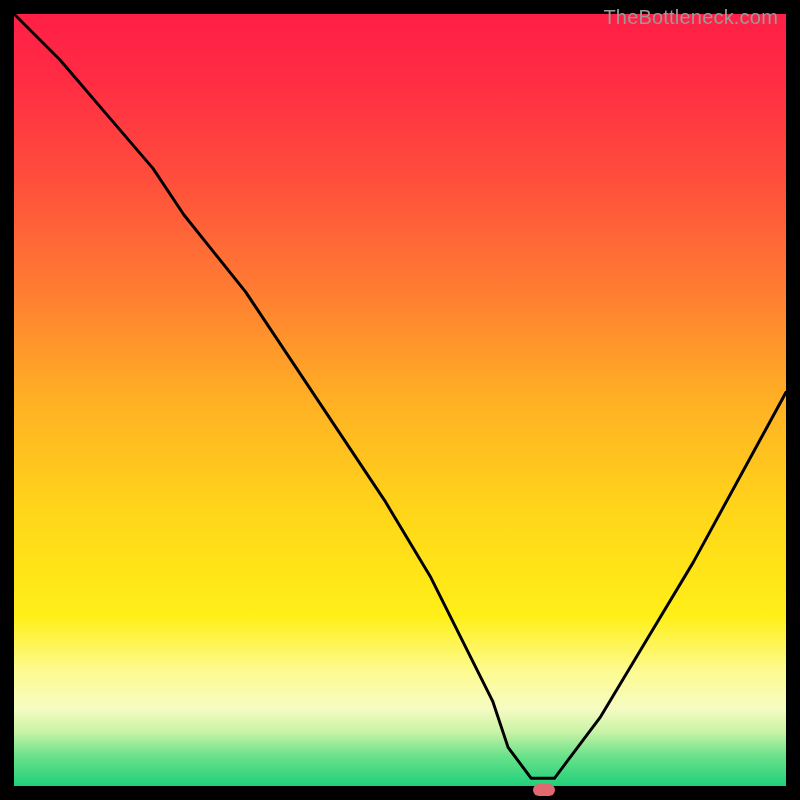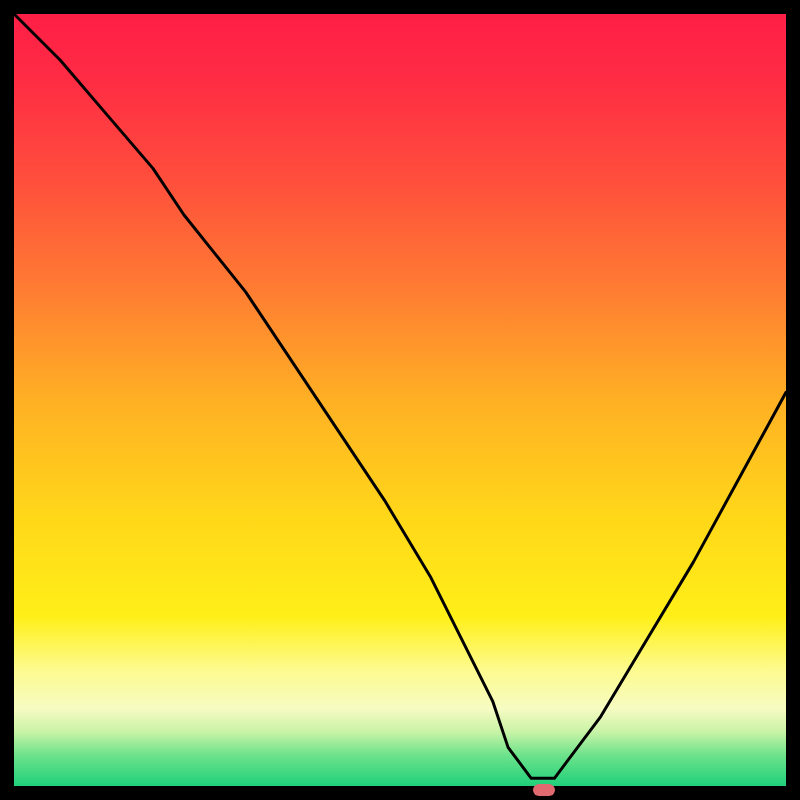--- a/index.html
+++ b/index.html
@@ -66,13 +66,14 @@
           <stop offset="96%" stop-color="#6de28b"></stop>
           <stop offset="100%" stop-color="#1fd07a"></stop>
         </linearGradient>
     </defs>
     <rect x="0" y="0" width="780" height="780" fill="url(#bg-grad)"></rect>
     <path id="curve" fill="none" stroke-width="3" stroke-linecap="round" stroke-linejoin="round" d="M0.0 0.0 L46.8 46.8 L93.6 101.4 L140.4 156.0 L171.6 202.8 L202.8 241.8 L234.0 280.8 L280.8 351.0 L327.6 421.2 L374.4 491.4 L421.2 569.4 L452.4 631.8 L483.6 694.2 L499.2 741.0 L522.6 772.2 L546.0 772.2 L592.8 709.8 L639.6 631.8 L686.4 553.8 L733.2 468.0 L780.0 382.2" stroke="#000000"></path>
   </svg>
 
   <div class="marker" id="marker" style="background: rgb(224, 106, 111); left: 530.4px; top: 776px;"></div>
 
+  <div class="attribution">TheBottleneck.com</div>
 </div>
 
 </body></html>

